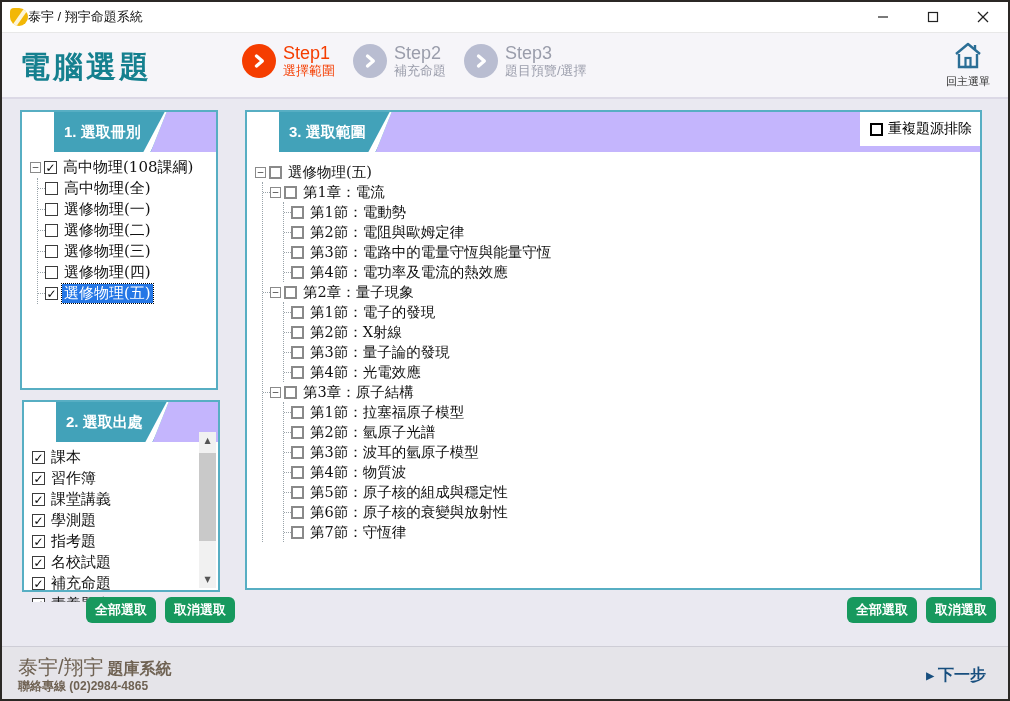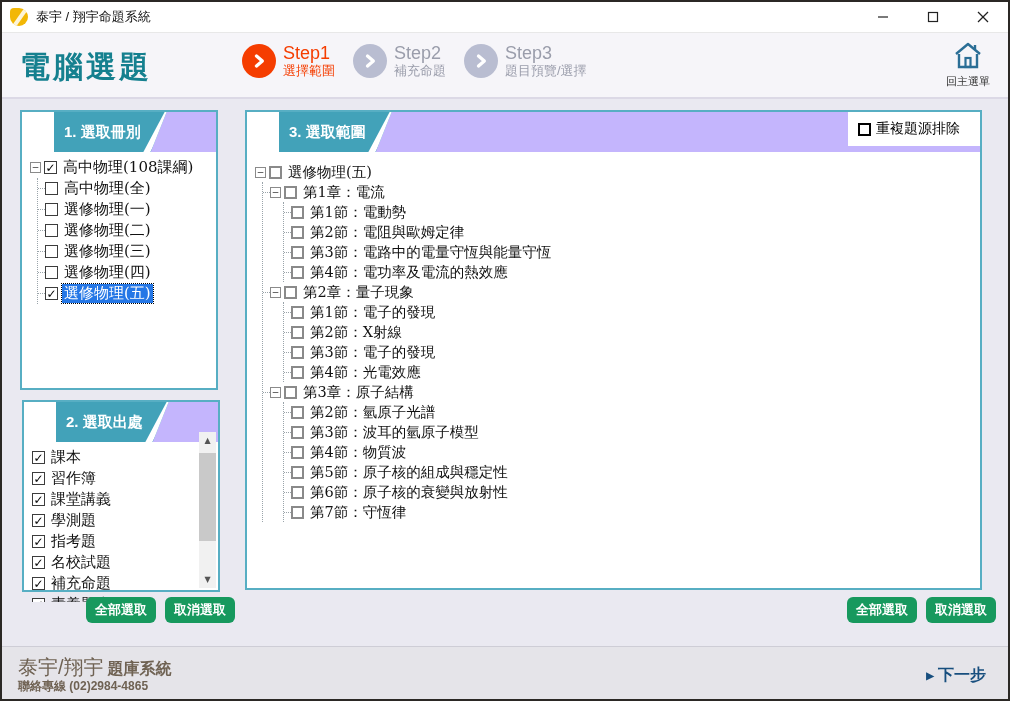--- a/index.html
+++ b/index.html
@@ -9,21 +9,21 @@
     background:#eae9f1;border:2px solid #2b2825;
     font-family:"Liberation Sans",sans-serif;
   }
   
   .titlebar{position:absolute;left:0;top:0;right:0;height:31px;background:#ffffff;
     display:flex;align-items:center;border-bottom:1px solid #e8e8e8;}
   .appicon{width:18px;height:18px;margin-left:8px;border-radius:4px 9px 9px 9px;
     background:#f2b705;position:relative;overflow:hidden;flex:0 0 auto;}
   .appicon::after{content:"";position:absolute;left:7px;top:-2px;width:4px;height:26px;
     background:#fff;transform:rotate(35deg);opacity:.85;}
-  .apptitle{margin-left:8px;font-size:13px;color:#111;}
+  .apptitle{margin-left:0;font-size:13px;color:#111;}
   .winbtns{margin-left:auto;display:flex;height:100%;}
   .winbtn{width:50px;height:100%;display:flex;align-items:center;justify-content:center;cursor:pointer;}
   .winbtn svg{stroke:#222;stroke-width:1.2;fill:none;}
   
   .header{position:absolute;left:0;top:31px;right:0;height:66px;background:#f6f5f9;
     border-bottom:2px solid #dddaе6;}
   .header{border-bottom:2px solid #dcd9e6;}
   .apptitle-big{position:absolute;left:18px;top:14px;font-size:30px;font-weight:bold;
     color:#15808f;letter-spacing:3px;}
   .steps{position:absolute;left:240px;top:10px;display:flex;align-items:center;gap:18px;}
@@ -71,21 +71,21 @@
   .tlabel.selected{background:#2577e6;color:#fff;outline:1px dotted #000;}
   
   .scrollbar{position:absolute;top:30px;right:2px;bottom:2px;width:17px;background:#f1f1f1;
     display:flex;flex-direction:column;}
   .sb-btn{height:17px;display:flex;align-items:center;justify-content:center;
     font-size:8px;color:#555;flex:0 0 auto;cursor:pointer;font-family:"DejaVu Sans",sans-serif;}
   .sb-track{flex:1;position:relative;}
   .sb-thumb{position:absolute;left:0;right:0;top:4px;height:72%;background:#c9c9c9;}
   
   .dupbox{position:absolute;right:0;top:0;height:34px;background:#fff;z-index:5;
-    display:flex;align-items:center;padding:0 20px 0 10px;}
+    display:flex;align-items:center;padding:0 8px 0 10px;}
   .dupbox .cb{border:2px solid #000;margin-right:5px;}
   .duplabel{font-size:14px;color:#000;font-family:"DejaVu Serif","Liberation Serif",serif;}
   
   .btnrow{position:absolute;display:flex;gap:9px;}
   #p2-btns{left:84px;top:595px;}
   #p3-btns{left:845px;top:595px;}
   .gbtn{background:#17995e;color:#fff;font-size:13px;font-weight:bold;border:none;
     border-radius:6px;padding:4px 9px;cursor:pointer;white-space:nowrap;
     font-family:"Liberation Sans",sans-serif;}
   
@@ -334,35 +334,40 @@
               <span class="tlabel">第1節：電子的發現</span>
             </div>
             <div class="trow">
               <span class="hdot"></span>
               <span class="cb gray"></span>
               <span class="tlabel">第2節：X射線</span>
             </div>
             <div class="trow">
               <span class="hdot"></span>
               <span class="cb gray"></span>
-              <span class="tlabel">第3節：電子的發現</span>
+              <span class="tlabel">第3節：量子論的發現</span>
             </div>
             <div class="trow">
               <span class="hdot"></span>
               <span class="cb gray"></span>
               <span class="tlabel">第4節：光電效應</span>
             </div>
           </div>
           <div class="trow">
             <span class="hdot"></span>
             <span class="expander">−</span>
             <span class="cb gray"></span>
             <span class="tlabel">第3章：原子結構</span>
           </div>
           <div class="kids" style="margin-left: 20px;">
+            <div class="trow">
+              <span class="hdot"></span>
+              <span class="cb gray"></span>
+              <span class="tlabel">第1節：拉塞福原子模型</span>
+            </div>
             <div class="trow">
               <span class="hdot"></span>
               <span class="cb gray"></span>
               <span class="tlabel">第2節：氫原子光譜</span>
             </div>
             <div class="trow">
               <span class="hdot"></span>
               <span class="cb gray"></span>
               <span class="tlabel">第3節：波耳的氫原子模型</span>
             </div>

